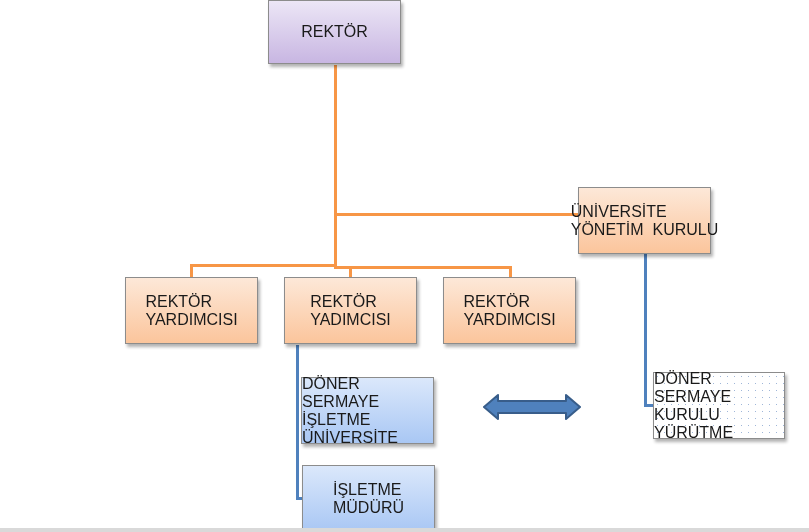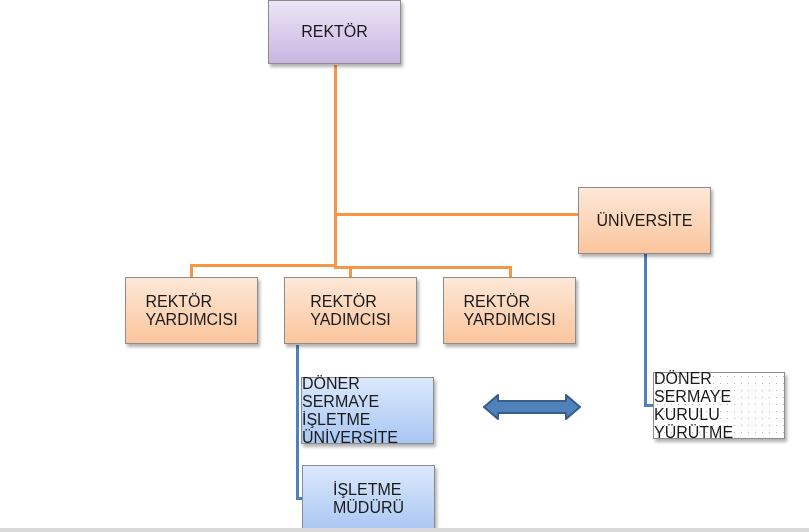--- a/index.html
+++ b/index.html
@@ -45,20 +45,21 @@
 <div class="line b" style="left:644px;top:247px;width:3px;height:160px;"></div>
 <div class="line b" style="left:644px;top:404px;width:11px;height:3px;"></div>
 
 <div class="box purple" style="left:268px;top:0px;width:133px;height:64px;">
   <span>REKTÖR</span>
 </div>
 
 <div class="box orange" style="left:578px;top:181px;width:133px;height:67px;margin-top:6px;">
   <div>
     <div>ÜNİVERSİTE</div>
+    <div style="white-space:pre;">YÖNETİM  KURULU</div>
   </div>
 </div>
 
 <div class="box orange" style="left:125px;top:277px;width:133px;height:67px;">
   <div>
     <div>REKTÖR</div>
     <div>YARDIMCISI</div>
   </div>
 </div>
 

